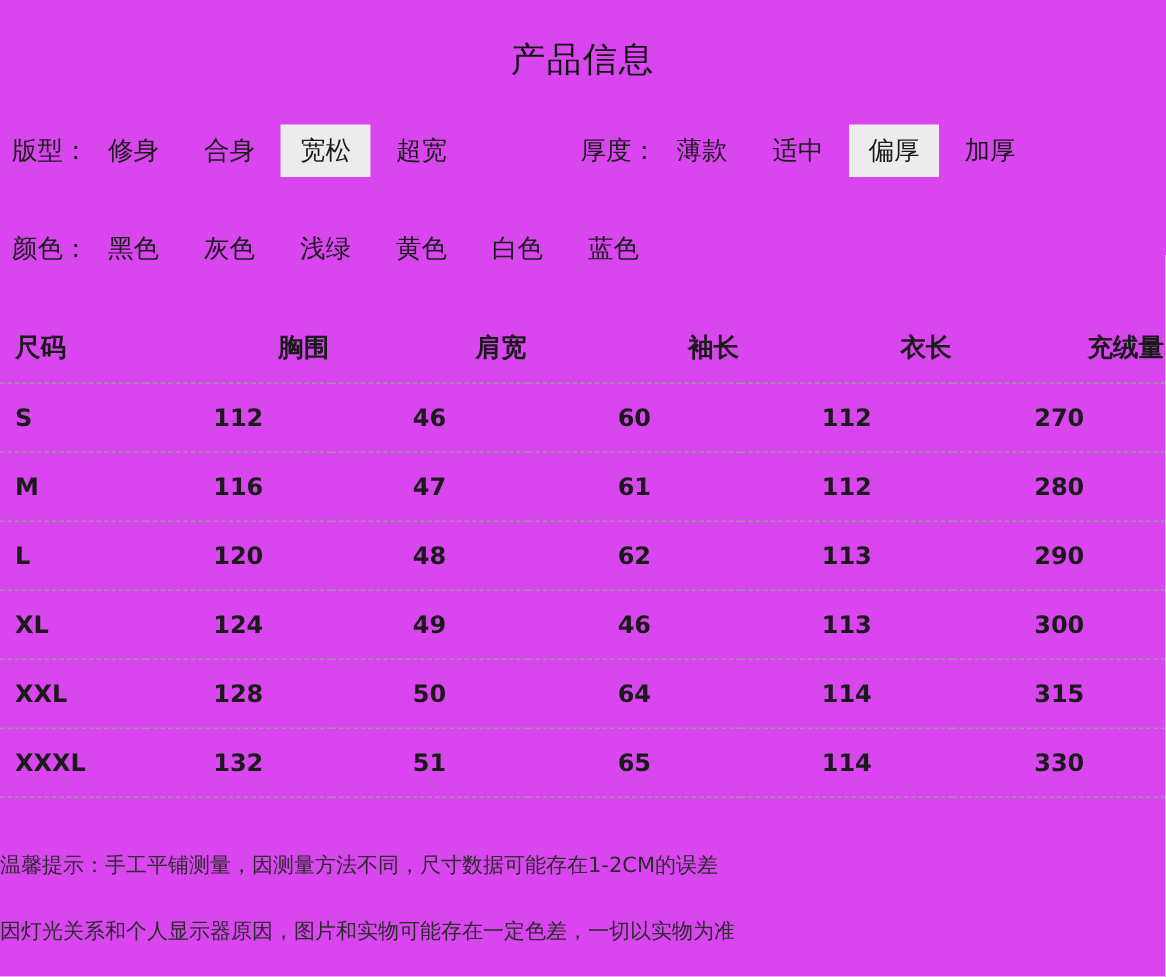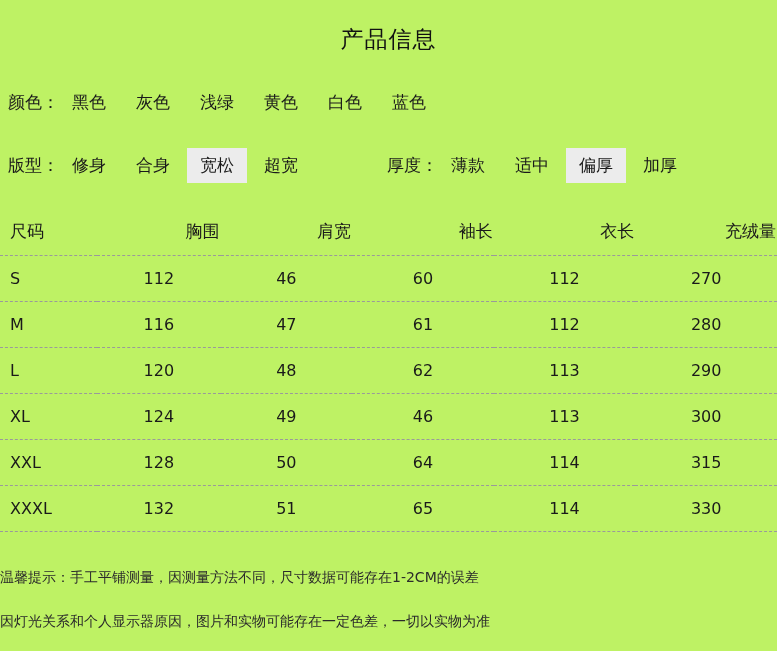--- a/index.html
+++ b/index.html
@@ -12,21 +12,21 @@
     width: 777px;
     height: 651px;
     font-family: "DejaVu Sans", "Liberation Sans", sans-serif;
     color: #1a1a1a;
     overflow: hidden;
   }
   #page {
     position: relative;
     width: 777px;
     height: 651px;
-    background: #bef264;
+    background: #d946ef;
   }
   .title {
     text-align: center;
     font-size: 23px;
     color: #111;
     padding-top: 24px;
     letter-spacing: 1px;
   }
   
   .opt-row {
@@ -61,21 +61,21 @@
   }
   
   .tbl {
     margin-top: 26px;
     width: 100%;
     border-collapse: collapse;
     table-layout: fixed;
   }
   .tbl th, .tbl td {
     border-bottom: 1px dashed #9a9a9a;
-    font-weight: normal;
+    font-weight: bold;
     text-align: center;
     font-size: 16px;
     color: #1a1a1a;
     height: 46px;
     vertical-align: middle;
   }
   .tbl th {
     border-bottom: 1px dashed #9a9a9a;
     font-size: 17px;
     text-align: right;
@@ -102,51 +102,51 @@
     line-height: 1.6;
   }
   .note + .note { margin-top: 22px; }
 </style>
 </head>
 <body>
 
 <div id="page">
 
   <div class="title">产品信息</div>
-
-  <div class="opt-row row-color">
-    <span class="opt-label">颜色：</span>
-    <span class="opt-items">
-      <span class="opt-chip">黑色</span>
-      <span class="opt-chip">灰色</span>
-      <span class="opt-chip">浅绿</span>
-      <span class="opt-chip">黄色</span>
-      <span class="opt-chip">白色</span>
-      <span class="opt-chip">蓝色</span>
-    </span>
-  </div>
 
   <div class="opt-row row-fit">
     <span class="opt-label">版型：</span>
     <span class="opt-items">
       <span class="opt-chip">修身</span>
       <span class="opt-chip">合身</span>
       <span class="opt-chip sel">宽松</span>
       <span class="opt-chip">超宽</span>
     </span>
     <span class="group-gap"></span>
     <span class="opt-label">厚度：</span>
     <span class="opt-items">
       <span class="opt-chip">薄款</span>
       <span class="opt-chip">适中</span>
       <span class="opt-chip sel">偏厚</span>
       <span class="opt-chip">加厚</span>
     </span>
   </div>
 
+  <div class="opt-row row-color">
+    <span class="opt-label">颜色：</span>
+    <span class="opt-items">
+      <span class="opt-chip">黑色</span>
+      <span class="opt-chip">灰色</span>
+      <span class="opt-chip">浅绿</span>
+      <span class="opt-chip">黄色</span>
+      <span class="opt-chip">白色</span>
+      <span class="opt-chip">蓝色</span>
+    </span>
+  </div>
+
   <table class="tbl">
     <thead>
       <tr>
         <th class="c0">尺码</th>
         <th class="c1">胸围</th>
         <th class="c2">肩宽</th>
         <th class="c3">袖长</th>
         <th class="c4">衣长</th>
         <th class="c5">充绒量</th>
       </tr>

